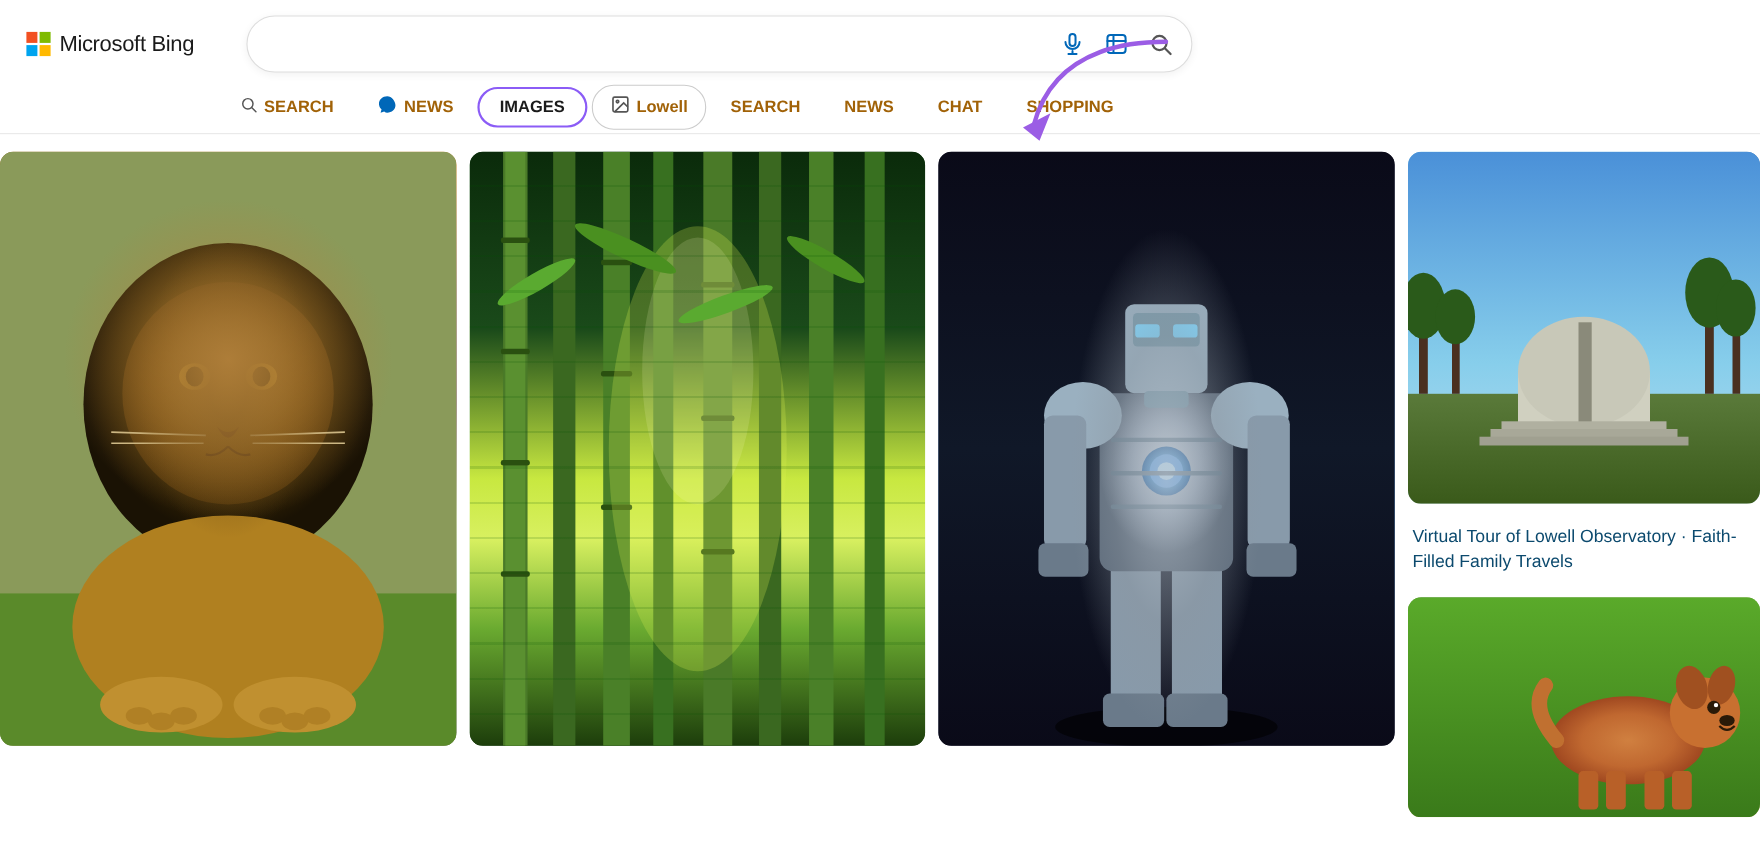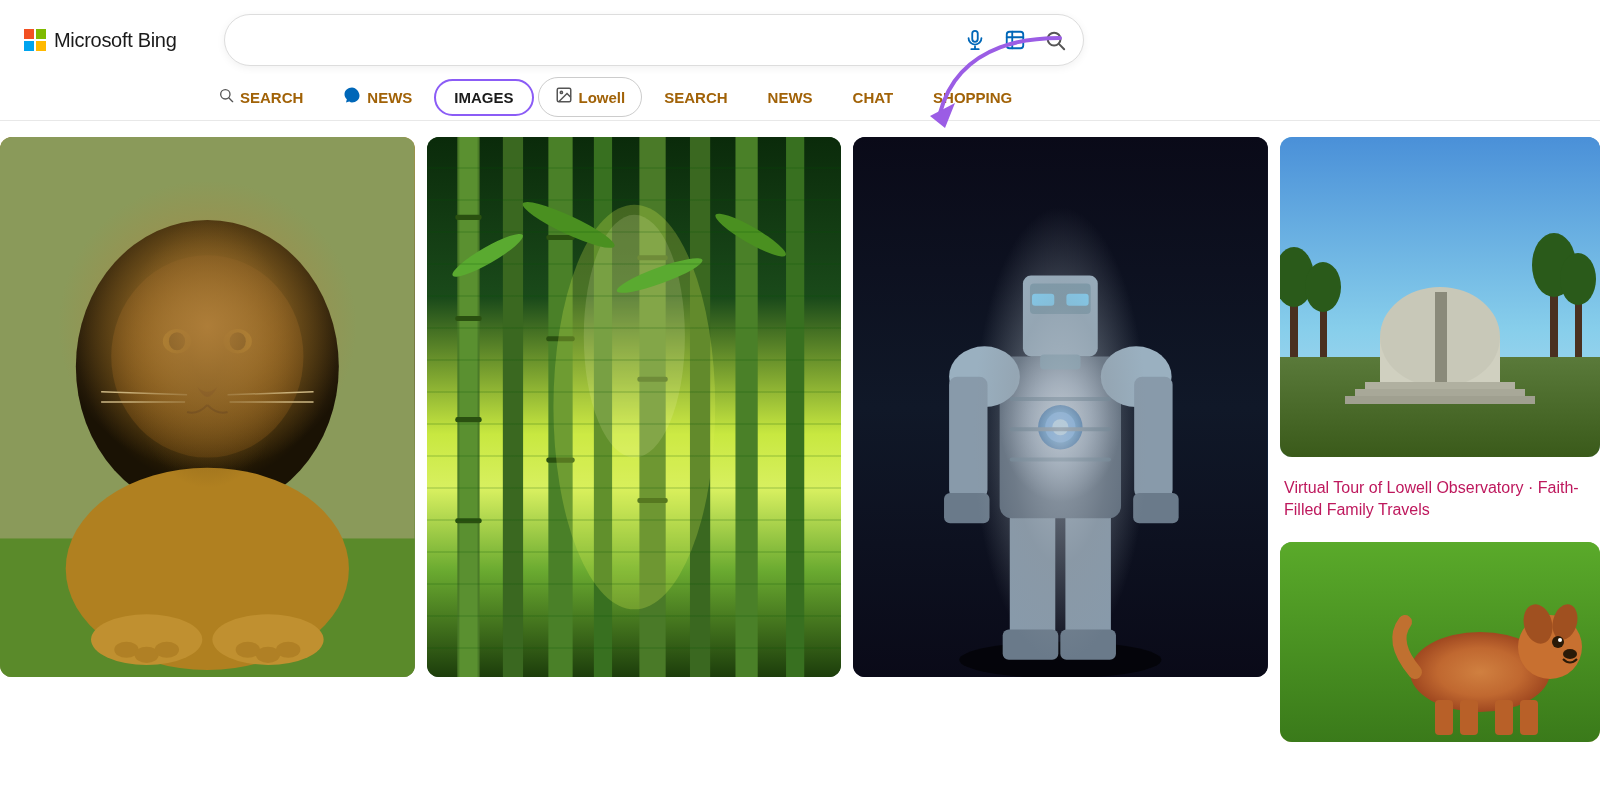--- a/index.html
+++ b/index.html
@@ -224,21 +224,21 @@
       position: relative;
       overflow: hidden;
     }
 
     .observatory-text {
       padding: 8px 4px;
     }
 
     .observatory-title {
       font-size: 16px;
-      color: #be185d;
+      color: #0c4a6e;
       font-weight: 500;
       line-height: 1.4;
     }
 
     .dog-img {
       width: 100%;
       height: 200px;
       background: linear-gradient(160deg, #5a9a3a 0%, #7ab04a 30%, #8ac05a 50%, #c8a060 70%, #d4b070 85%, #e0c080 100%);
       border-radius: 12px;
     }

